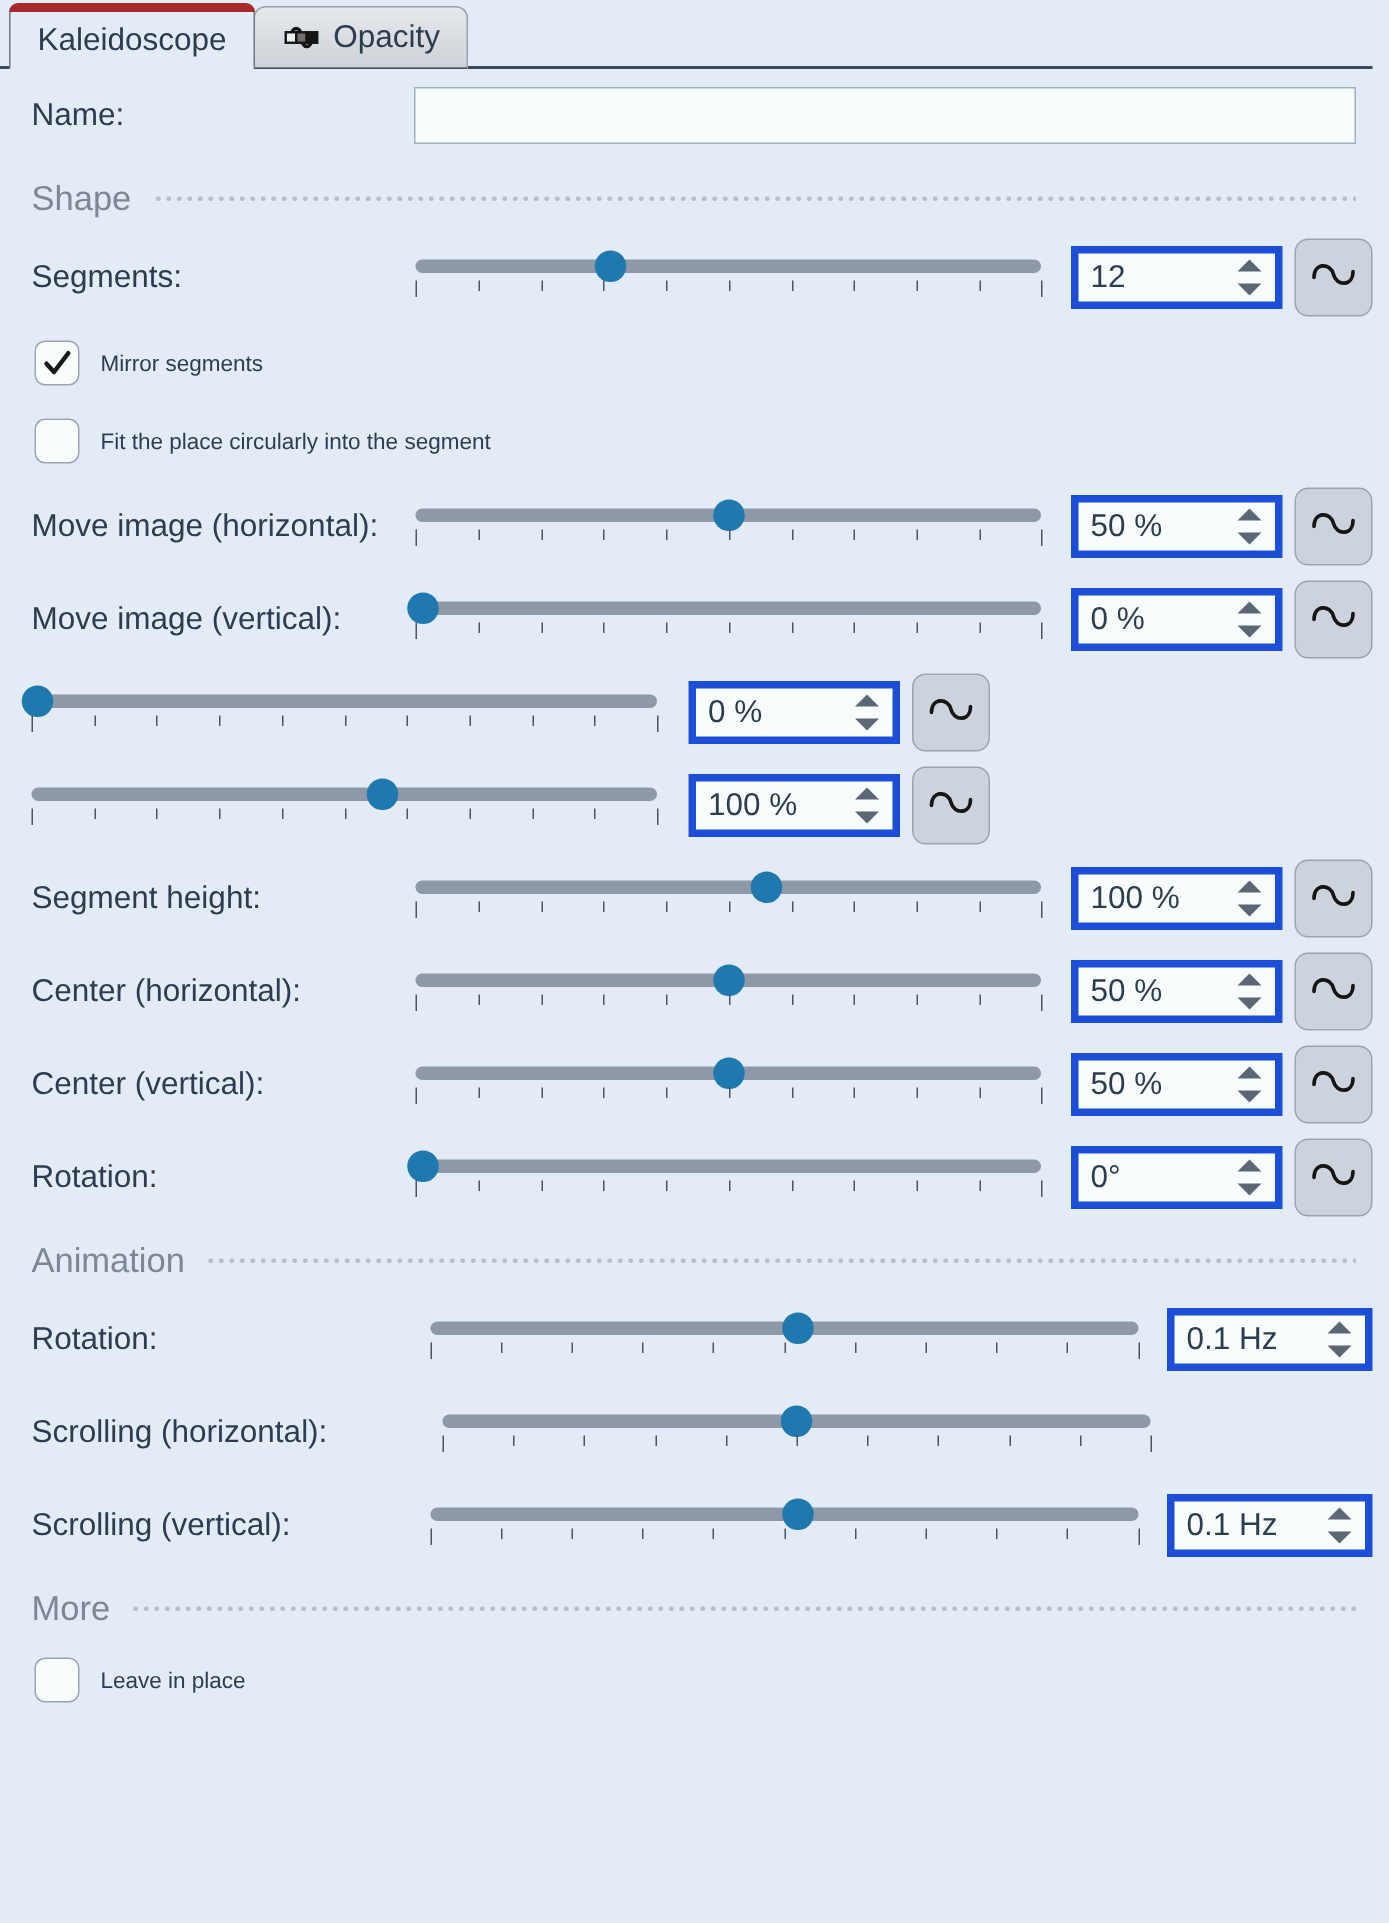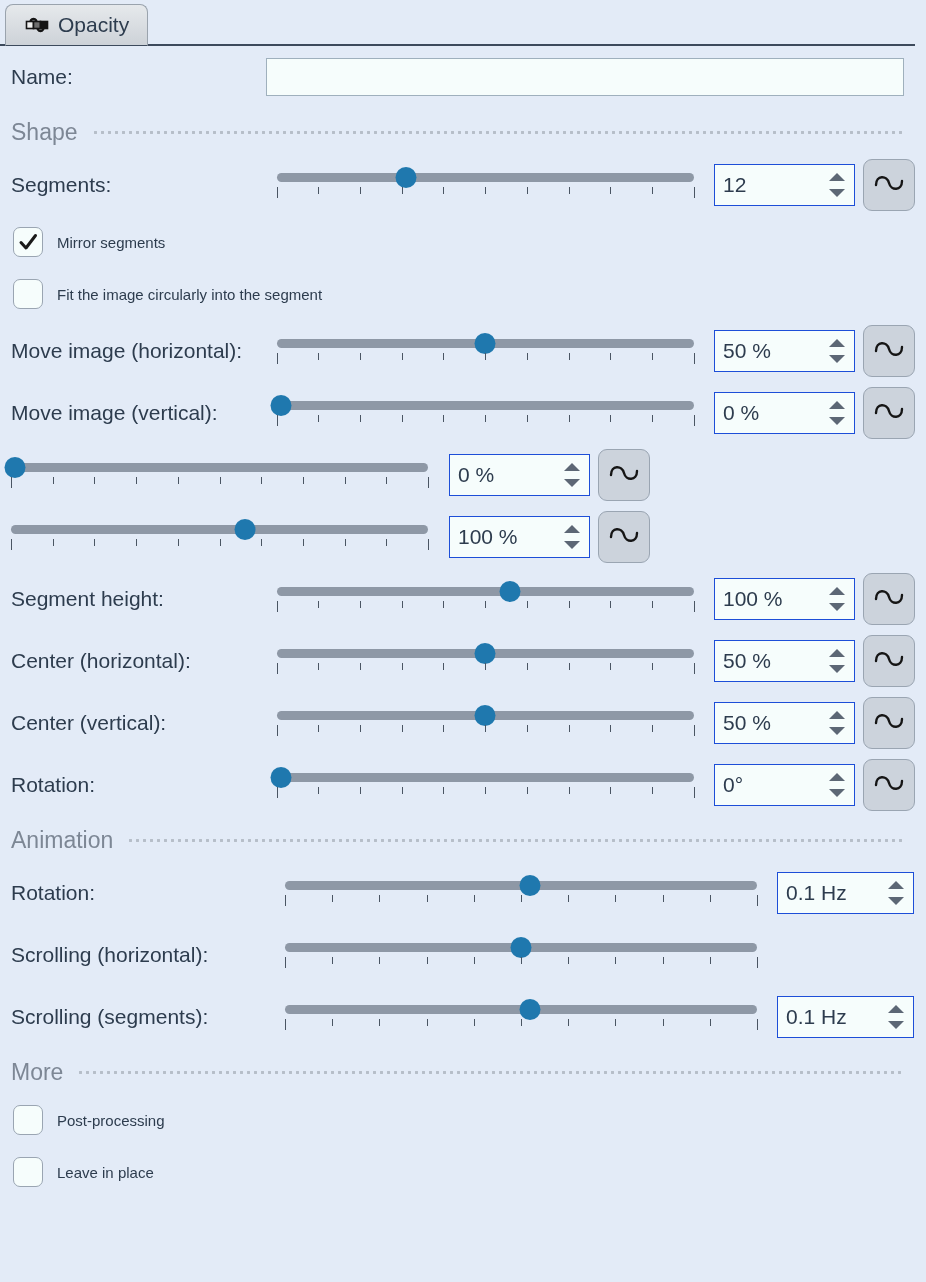--- a/index.html
+++ b/index.html
@@ -60,21 +60,21 @@
     border: 1px solid #9aa3ad;
     border-bottom: 1px solid #3d4a5c;
     margin-left: -1px;
     margin-bottom: 0px;
     z-index: 1;
     height: 42px;
   }
   .tab-icon { display: inline-flex; align-items: center; }
 
   
-  .content { padding: 0 11px 0 0; }
+  .content { padding: 0 11px 0 10px; }
 
   .row {
     display: flex;
     align-items: center;
     height: 62px;
     padding-left: 11px;
   }
   .row-label {
     font-size: 21px;
     white-space: nowrap;
@@ -158,21 +158,21 @@
     background: #4a5563;
   }
   .slider-ticks i.major { height: 11px; }
   .slider-ticks i.minor { height: 7px; }
 
   
   .spin {
     position: relative;
     height: 42px;
     background: #f6fdfc;
-    border: 1px solid #1d4ed8;
+    border: 5px solid #1d4ed8;
     display: flex;
     align-items: center;
     flex-shrink: 0;
   }
   .spin-value {
     font-size: 21px;
     padding-left: 8px;
     color: #2d3c4e;
     white-space: nowrap;
   }
@@ -229,20 +229,23 @@
     flex-shrink: 0;
   }
   .check-label { font-size: 15px; }
 </style>
 </head>
 <body>
 
 <div class="tabbar">
   <div class="tabbar-underline"></div>
 
+  <div class="tab active">
+    <span>Kaleidoscope</span>
+  </div>
 
   <div class="tab inactive">
     <span class="tab-icon">
       <svg width="26" height="24" viewBox="0 0 26 24">
         <path d="M6 12 C6 4, 13 4, 13 12 C13 20, 20 20, 20 12" fill="none" stroke="#151515" stroke-width="2.3"></path>
         <rect x="2.5" y="8.5" width="7" height="7" fill="#f0f0f0" stroke="#151515" stroke-width="1.6"></rect>
         <rect x="9.5" y="8.5" width="7" height="7" fill="#6e6e6e" stroke="#151515" stroke-width="1.6"></rect>
         <rect x="16.5" y="8.5" width="7" height="7" fill="#151515" stroke="#151515" stroke-width="1.6"></rect>
       </svg>
     </span>
@@ -304,21 +307,21 @@
     <div class="checkbox">
       <svg width="22" height="22" viewBox="0 0 22 22">
         <path d="M4 11.5 L9 17 L18.5 4.5" fill="none" stroke="#1a1a1a" stroke-width="3" stroke-linecap="round" stroke-linejoin="round"></path>
       </svg>
     </div>
     <div class="check-label">Mirror segments</div>
   </div>
 
   <div class="check-row">
     <div class="checkbox"></div>
-    <div class="check-label">Fit the image circularly into the segment</div>
+    <div class="check-label">Fit the place circularly into the segment</div>
   </div>
 
   <div id="shape-rows-2">
       <div class="row">
         <div class="row-label" style="width:274px">Move image (horizontal):</div>
         <div class="slider-wrap" style="width:417px">
           <div class="slider-track"></div>
           <div class="slider-handle" style="left:50%"></div>
           <div class="slider-ticks">
             <i class="major" style="left:0%"></i>
@@ -644,21 +647,21 @@
             <i class="minor" style="left:60%"></i>
             <i class="minor" style="left:70%"></i>
             <i class="minor" style="left:80%"></i>
             <i class="minor" style="left:90%"></i>
             <i class="major" style="left:100%"></i>
           </div>
         </div>
         <div style="width:20px"></div>
       </div>
       <div class="row">
-        <div class="row-label" style="width:274px">Scrolling (segments):</div>
+        <div class="row-label" style="width:274px">Scrolling (vertical):</div>
         <div class="slider-wrap" style="width:472px">
           <div class="slider-track"></div>
           <div class="slider-handle" style="left:52%"></div>
           <div class="slider-ticks">
             <i class="major" style="left:0%"></i>
             <i class="minor" style="left:10%"></i>
             <i class="minor" style="left:20%"></i>
             <i class="minor" style="left:30%"></i>
             <i class="minor" style="left:40%"></i>
             <i class="minor" style="left:50%"></i>
@@ -678,23 +681,19 @@
           </div>
         </div>
       </div>
     </div>
 
   <div class="section">
     <div class="section-title">More</div>
     <div class="section-rule"></div>
   </div>
 
-  <div class="check-row">
-    <div class="checkbox"></div>
-    <div class="check-label">Post-processing</div>
-  </div>
 
   <div class="check-row">
     <div class="checkbox"></div>
     <div class="check-label">Leave in place</div>
   </div>
 
 </div>
 
 </body></html>

